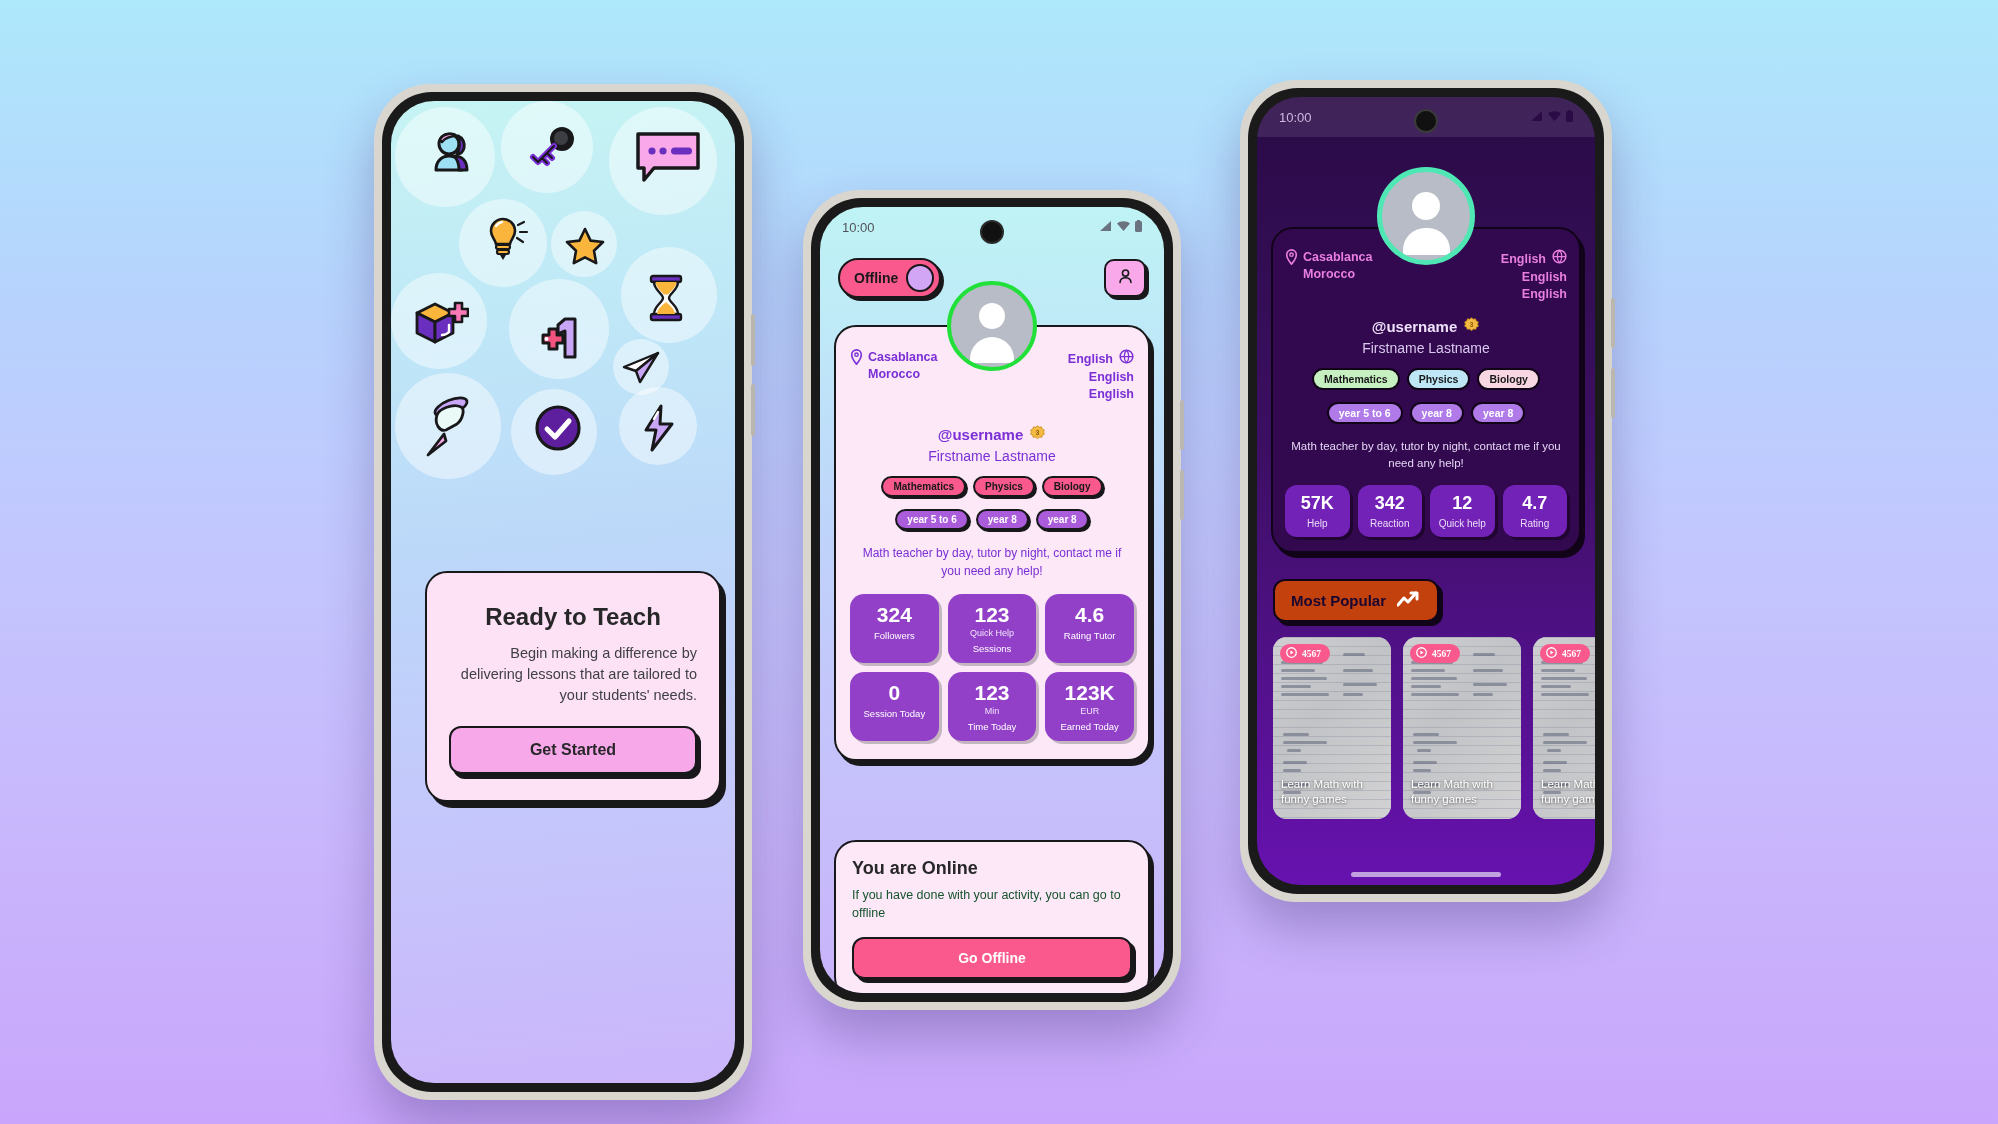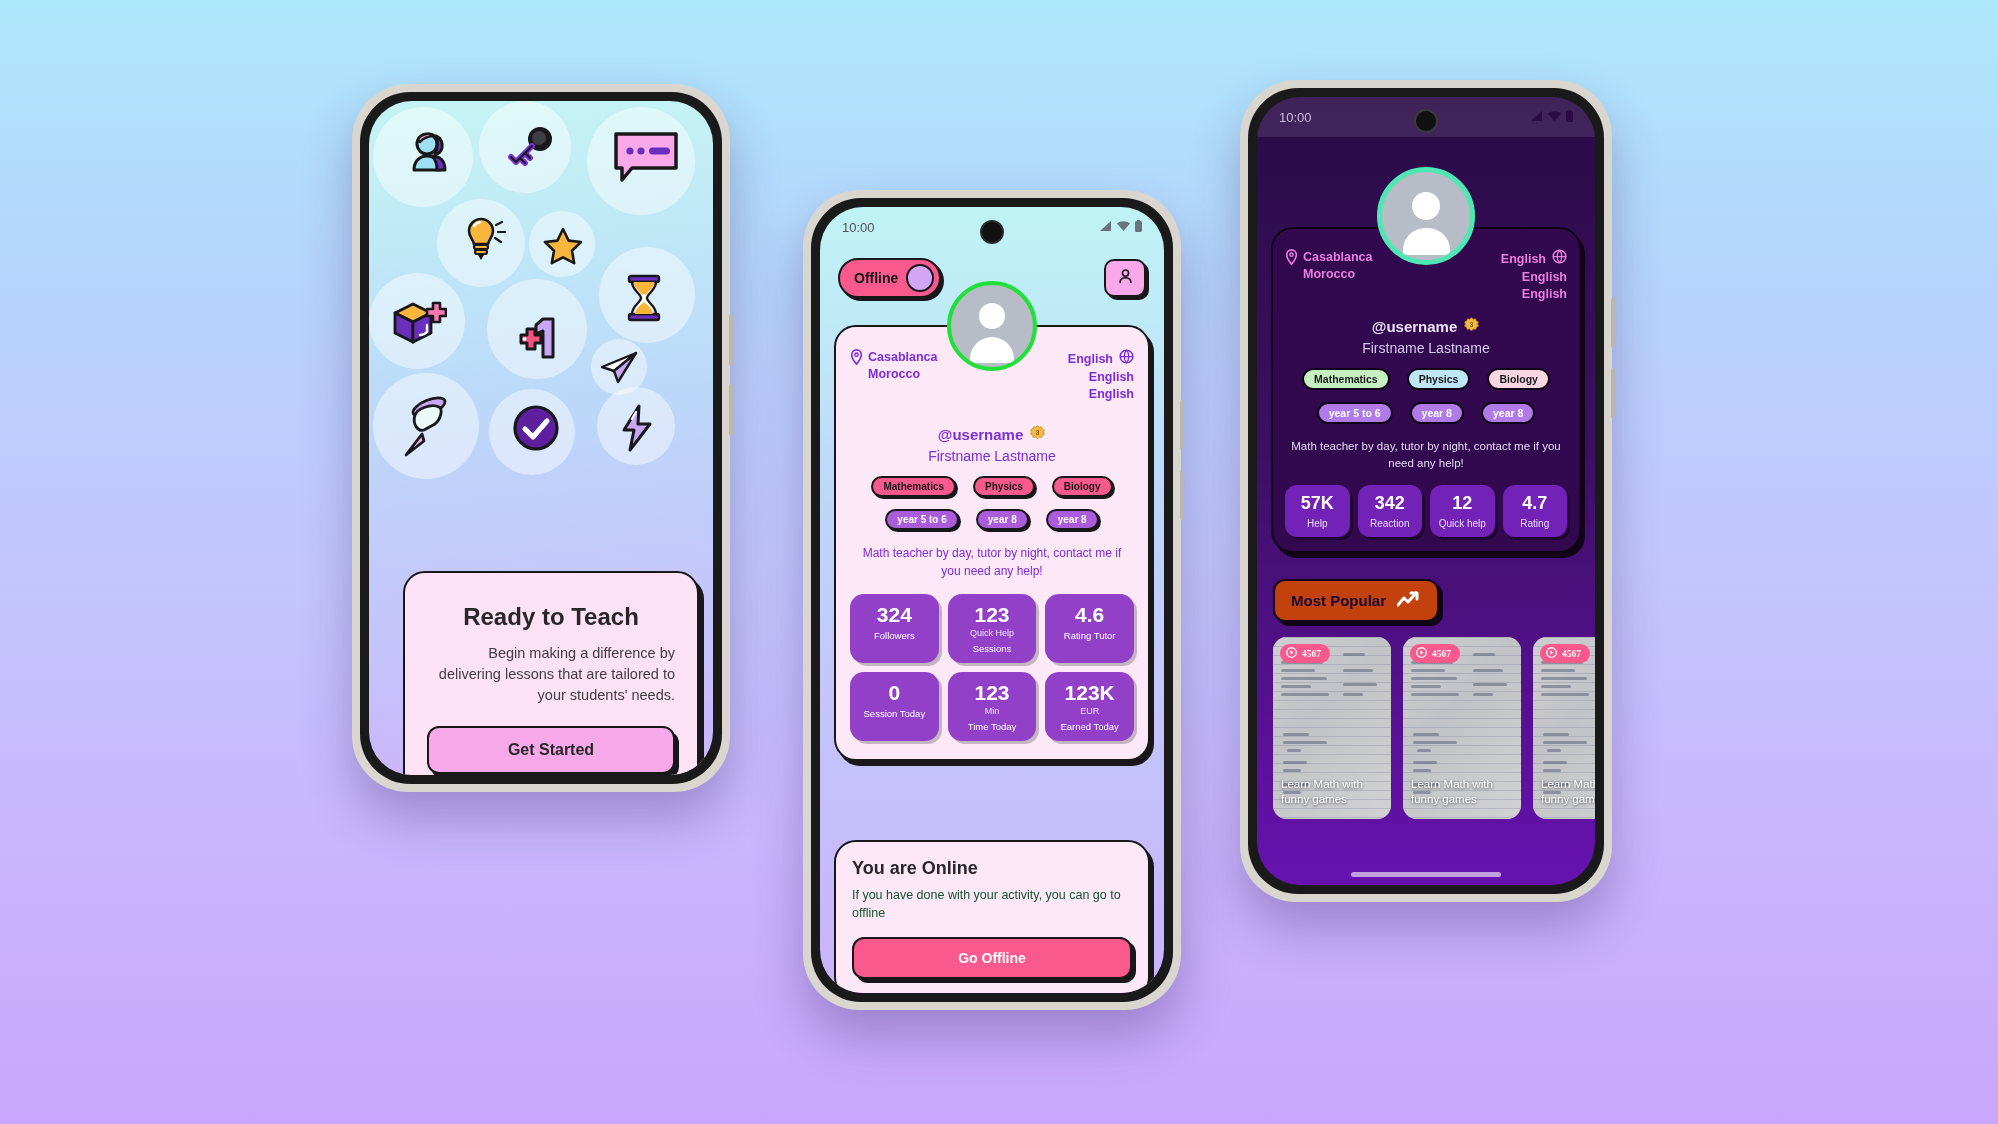--- a/index.html
+++ b/index.html
@@ -10,21 +10,21 @@
   }
   .stage{position:relative;width:1998px;height:1124px;}
 
   
   .phone{position:absolute;border-radius:56px;background:#d8d6cf;
          box-shadow:0 26px 50px rgba(60,40,110,.32);}
   .phone-inner{position:absolute;inset:8px;border-radius:50px;background:#1a1a1a;}
   .screen{position:absolute;inset:9px;border-radius:43px;overflow:hidden;}
 
   
-  #phone1{left:352px;top:84px;width:378px;height:708px;}
+  #phone1{left:374px;top:84px;width:378px;height:1016px;}
   
   #phone2{left:803px;top:190px;width:378px;height:820px;}
   
   #phone3{left:1240px;top:80px;width:372px;height:822px;}
 
   
   .p1bg{position:absolute;inset:0;
         background:linear-gradient(175deg,#c6f4f3 0%, #bfe8f7 22%, #bcd8f9 45%, #c4c8fb 70%, #cbb5fb 100%);}
   .blob{position:absolute;border-radius:50%;background:rgba(255,255,255,.45);}
   .ic{position:absolute;display:flex;align-items:center;justify-content:center;}
@@ -62,21 +62,21 @@
              background:#b7bcc6;border:4px solid #22e03a;display:flex;align-items:flex-end;justify-content:center;overflow:hidden;}
   .avhead{position:absolute;top:18px;width:26px;height:26px;border-radius:50%;background:#fff;}
   .avbody{position:absolute;bottom:4px;width:44px;height:26px;border-radius:22px 22px 0 0;background:#fff;}
   .p2-meta{display:flex;justify-content:space-between;padding-top:8px;}
   .loc{display:flex;gap:5px;font-family:"Liberation Sans",sans-serif;font-size:12.5px;color:#7b2fd6;font-weight:600;line-height:1.35;}
   .langs{text-align:right;font-family:"Liberation Sans",sans-serif;font-size:12.5px;color:#7b2fd6;font-weight:600;line-height:1.35;}
   .langrow1{display:flex;align-items:center;justify-content:flex-end;gap:6px;}
   .uname{text-align:center;margin-top:22px;font-family:"Liberation Sans",sans-serif;font-size:15px;font-weight:bold;color:#7b2fd6;
          display:flex;align-items:center;justify-content:center;gap:6px;}
   .fname{text-align:center;font-family:"Liberation Sans",sans-serif;font-size:14px;color:#7b2fd6;margin-top:3px;}
-  .chips{display:flex;justify-content:center;gap:17px;margin-top:12px;flex-wrap:wrap;}
+  .chips{display:flex;justify-content:center;gap:7px;margin-top:12px;flex-wrap:wrap;}
   .chip{border:2px solid #18181b;border-radius:999px;padding:3px 10px;font-family:"Liberation Sans",sans-serif;
         font-size:10px;font-weight:bold;color:#18181b;box-shadow:2px 2px 0 #18181b;}
   .chip.sub{background:#f9598c;}
   .chip.yr{background:#ab5cdb;color:#fff;}
   .bio{text-align:center;font-family:"Liberation Sans",sans-serif;font-size:12px;color:#7b2fd6;line-height:1.5;margin-top:14px;padding:0 6px;}
   .stats2{display:grid;grid-template-columns:repeat(3,1fr);gap:9px;margin-top:14px;}
   .stat2{background:#9340c9;border-radius:14px;padding:9px 4px 8px;text-align:center;box-shadow:3px 3px 0 rgba(0,0,0,.22);}
   .stat2 .v{font-family:"Liberation Sans",sans-serif;font-size:21px;font-weight:bold;color:#fff;line-height:1.1;}
   .stat2 .u{font-family:"Liberation Sans",sans-serif;font-size:9px;color:#f0e3fb;margin-top:2px;line-height:1.25;}
   .stat2 .l{font-family:"Liberation Sans",sans-serif;font-size:9.5px;color:#fff;margin-top:4px;line-height:1.25;}

